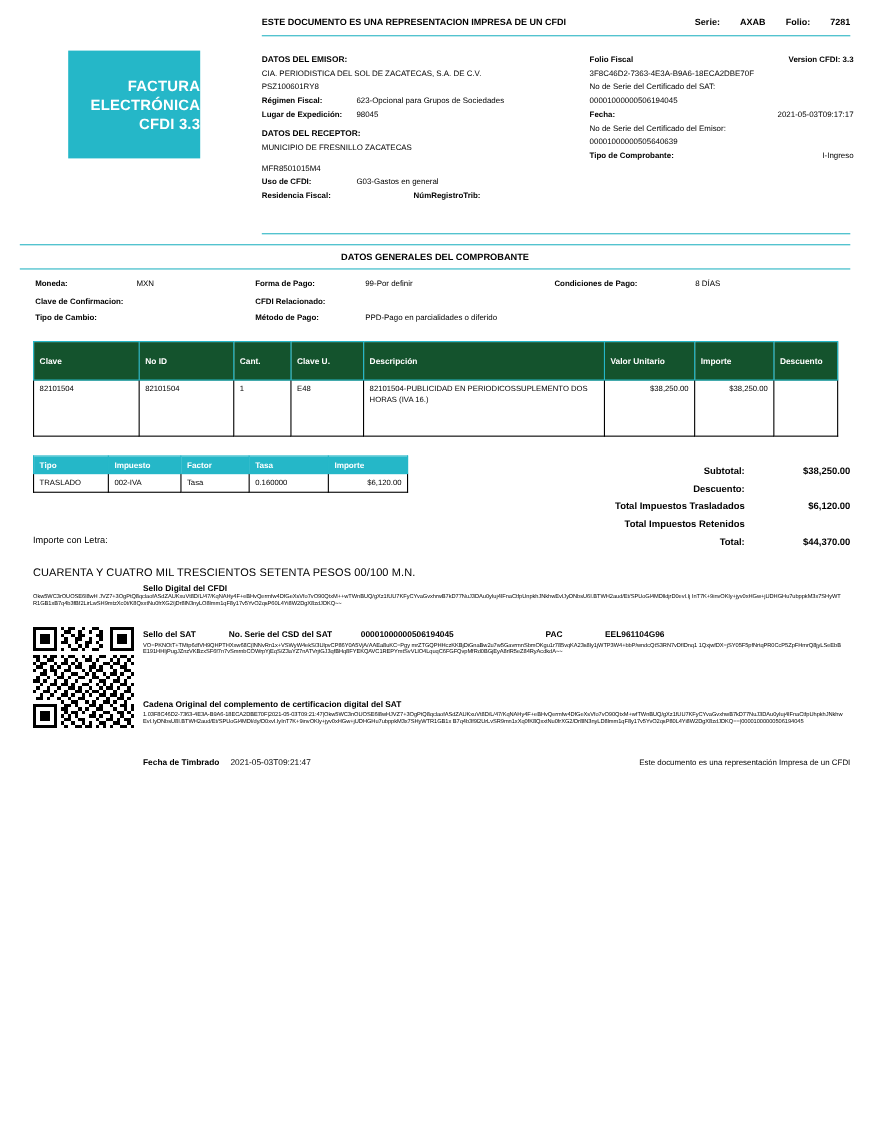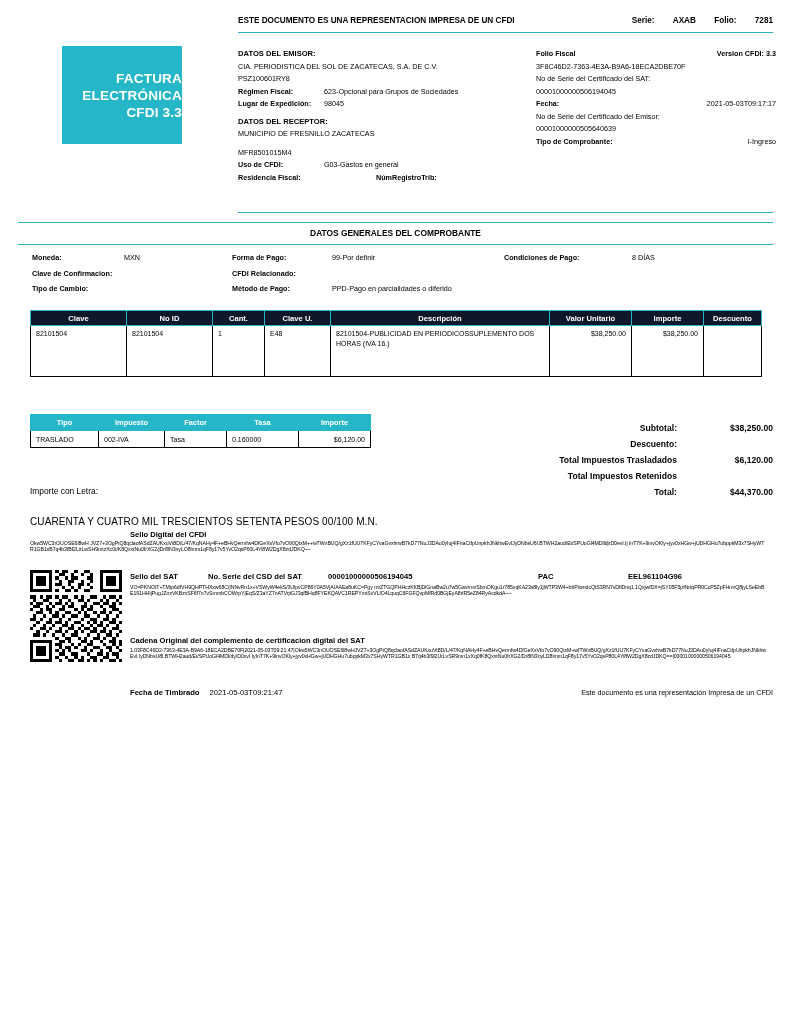--- a/index.html
+++ b/index.html
@@ -111,26 +111,26 @@
   
   .concept-table {
     position: absolute;
     left: 30px; top: 310px;
     width: 731px;
     border-collapse: collapse;
     font-size: 7px;
     table-layout: fixed;
   }
   .concept-table th {
-    background: #0f172a;
+    background: #14532d;
     color: #ffffff;
     font-weight: bold;
     font-size: 7.6px;
-    padding: 0 5px;
-    text-align: center;
+    padding: 10px 5px;
+    text-align: left;
     border: 1px solid #25b7c8;
     height: 14px;
   }
   .concept-table td {
     border: 1px solid #000000;
     padding: 3px 5px;
     vertical-align: top;
     height: 44px;
     line-height: 9.5px;
   }
@@ -145,21 +145,21 @@
     border-collapse: collapse;
     font-size: 7px;
     table-layout: fixed;
   }
   .tax-table th {
     background: #25b7c8;
     color: #ffffff;
     font-weight: bold;
     font-size: 7.4px;
     padding: 3px 5px;
-    text-align: center;
+    text-align: left;
     border: 1px solid #25b7c8;
   }
   .tax-table td {
     border: 1px solid #000000;
     padding: 2px 5px;
     height: 12px;
   }
   .tax-table .num { text-align: right; }
 
   
@@ -221,21 +221,21 @@
     position: absolute;
     left: 130px; top: 572px;
     width: 636px;
     font-size: 7.6px;
     font-weight: bold;
     display: flex;
   }
   .sello-sat-head .a { width: 78px; }
   .sello-sat-head .b { width: 120px; }
   .sello-sat-head .c { width: 168px; }
-  .sello-sat-head .d { width: 90px; margin-left: 42px; }
+  .sello-sat-head .d { width: 54px; }
   .sello-sat-head .e { }
 
   .sello-sat-text {
     position: absolute;
     left: 130px; top: 584px;
     width: 636px;
     font-size: 5.2px;
     line-height: 6.4px;
     word-break: break-all;
     letter-spacing: -0.05px;

